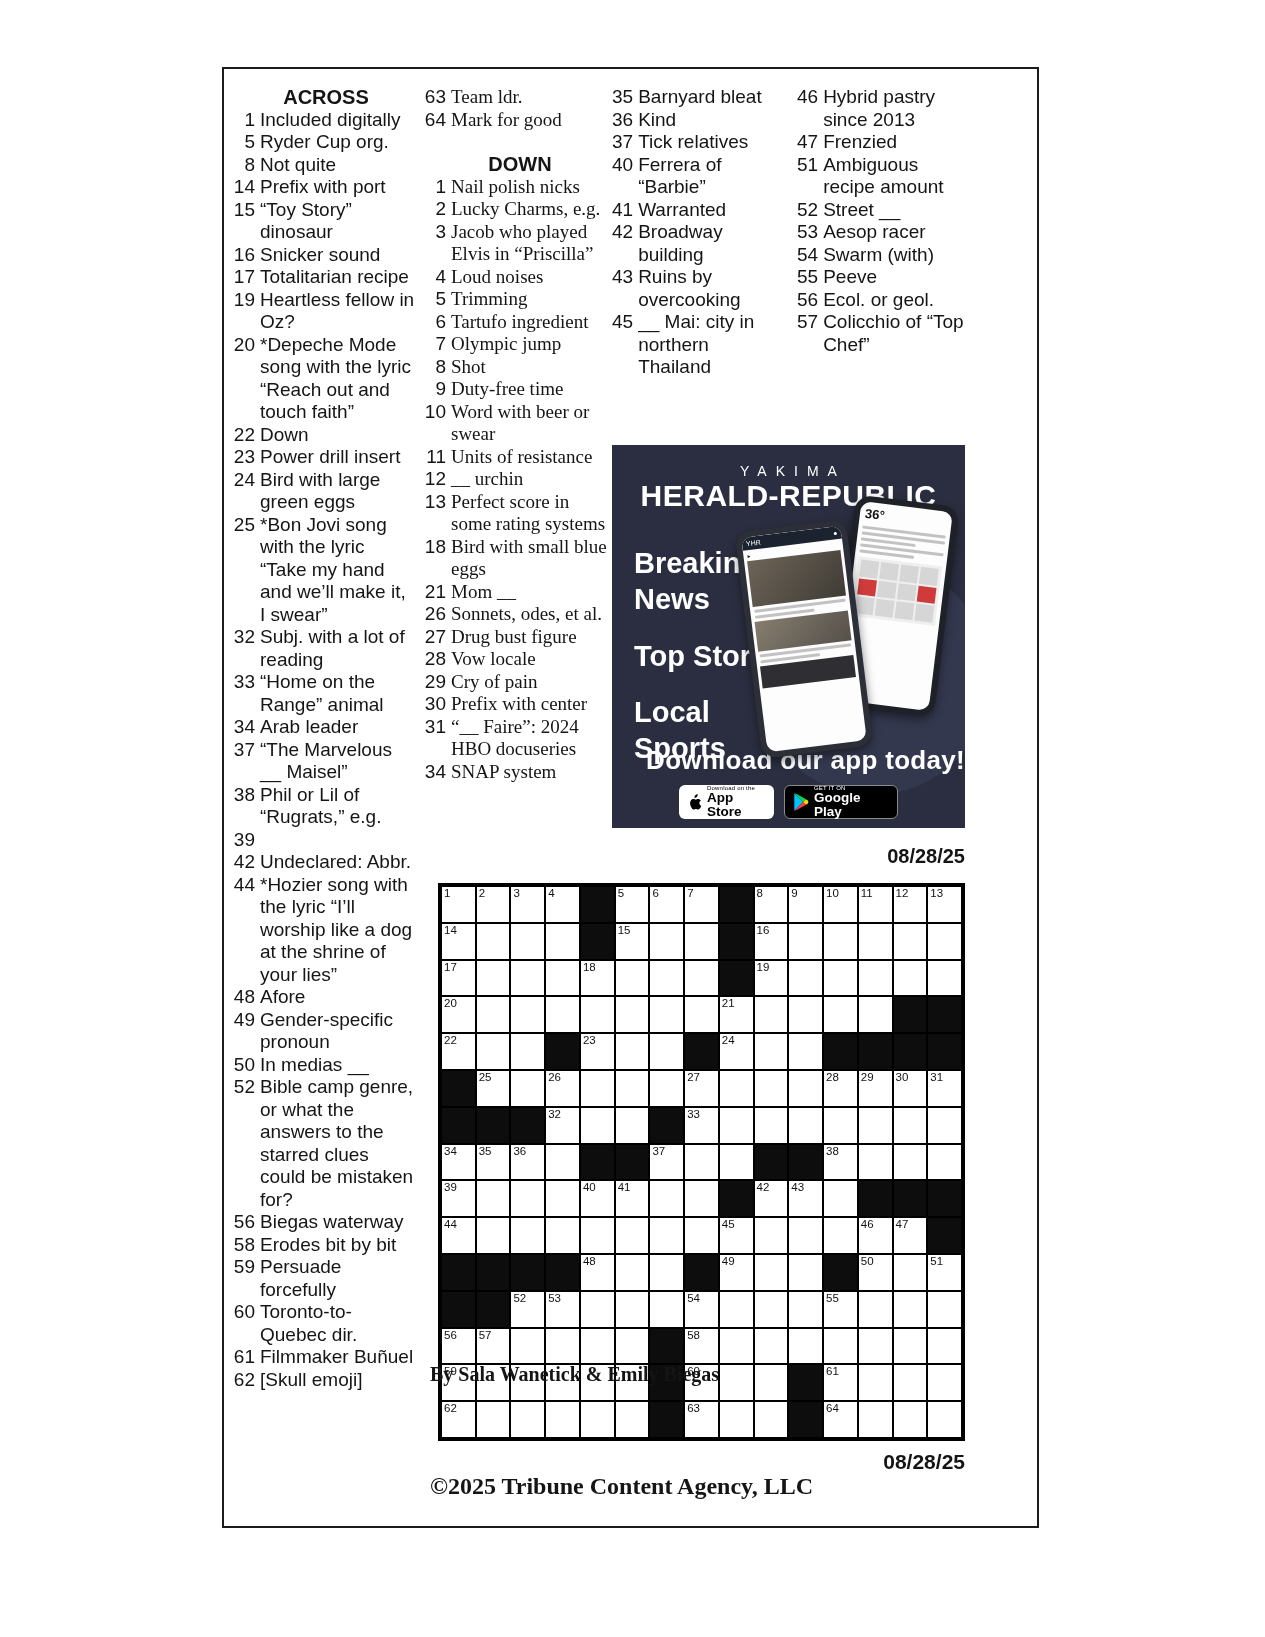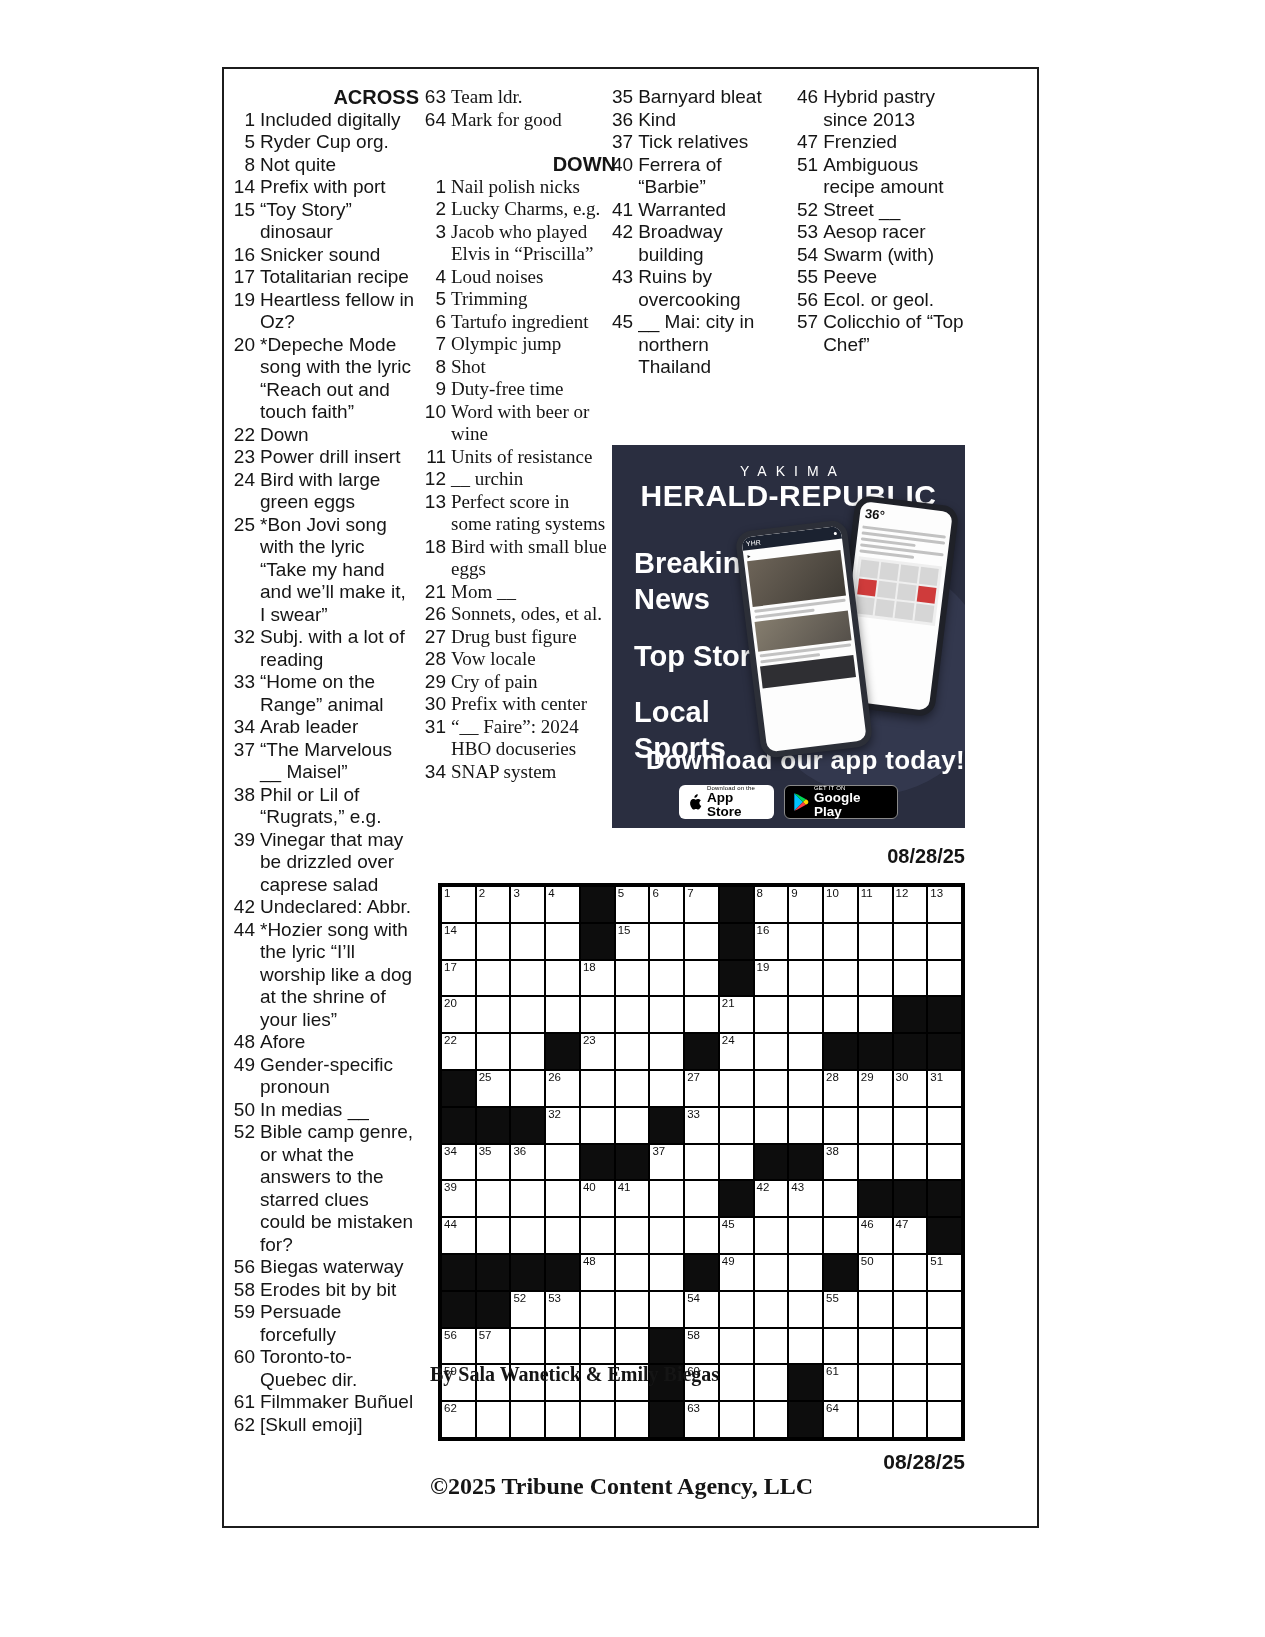--- a/index.html
+++ b/index.html
@@ -9,21 +9,21 @@
 
   .frame { position:absolute; left:222px; top:67px; width:817px; height:1461px;
            border:2px solid #1c1c1c; background:#fff; }
 
   
   .clue-col { position:absolute; top:86px; font-size:19px; line-height:22.5px; }
   #col1 { left:233px; width:186px; }
   #col2 { left:424px; width:192px; }
   #col3 { left:612px; width:172px; }
   #col4 { left:797px; width:176px; }
-  .clue-header { font-weight:bold; font-size:20px; text-align:right; }
+  .clue-header { font-weight:bold; font-size:20px; text-align:center; }
   .clue-header:not(:first-child) { margin-top:22px; }
   .clue { display:flex; }
   .cnum { flex:0 0 27px; text-align:right; padding-right:5px; }
   #col3 .cnum, #col4 .cnum { flex-basis:26px; }
   .ctxt { flex:1 1 auto; }
   #col1 .ctxt { max-width:155px; }
   #col2 .ctxt { max-width:162px;font-family:Liberation Serif, serif; }
   #col3 .ctxt { max-width:130px; }
   #col4 .ctxt { max-width:146px; }
 
@@ -166,21 +166,20 @@
     <div class="clue">
       <span class="cnum">37</span>
       <span class="ctxt">“The Marvelous __ Maisel”</span>
     </div>
     <div class="clue">
       <span class="cnum">38</span>
       <span class="ctxt">Phil or Lil of “Rugrats,” e.g.</span>
     </div>
     <div class="clue">
       <span class="cnum">39</span>
-      <span class="ctxt">Vinegar that may be drizzled over caprese salad</span>
     </div>
     <div class="clue">
       <span class="cnum">42</span>
       <span class="ctxt">Undeclared: Abbr.</span>
     </div>
     <div class="clue">
       <span class="cnum">44</span>
       <span class="ctxt">*Hozier song with the lyric “I’ll worship like a dog at the shrine of your lies”</span>
     </div>
     <div class="clue">
@@ -265,21 +264,21 @@
     <div class="clue">
       <span class="cnum">8</span>
       <span class="ctxt">Shot</span>
     </div>
     <div class="clue">
       <span class="cnum">9</span>
       <span class="ctxt">Duty-free time</span>
     </div>
     <div class="clue">
       <span class="cnum">10</span>
-      <span class="ctxt">Word with beer or wine</span>
+      <span class="ctxt">Word with beer or swear</span>
     </div>
     <div class="clue">
       <span class="cnum">11</span>
       <span class="ctxt">Units of resistance</span>
     </div>
     <div class="clue">
       <span class="cnum">12</span>
       <span class="ctxt">__ urchin</span>
     </div>
     <div class="clue">

